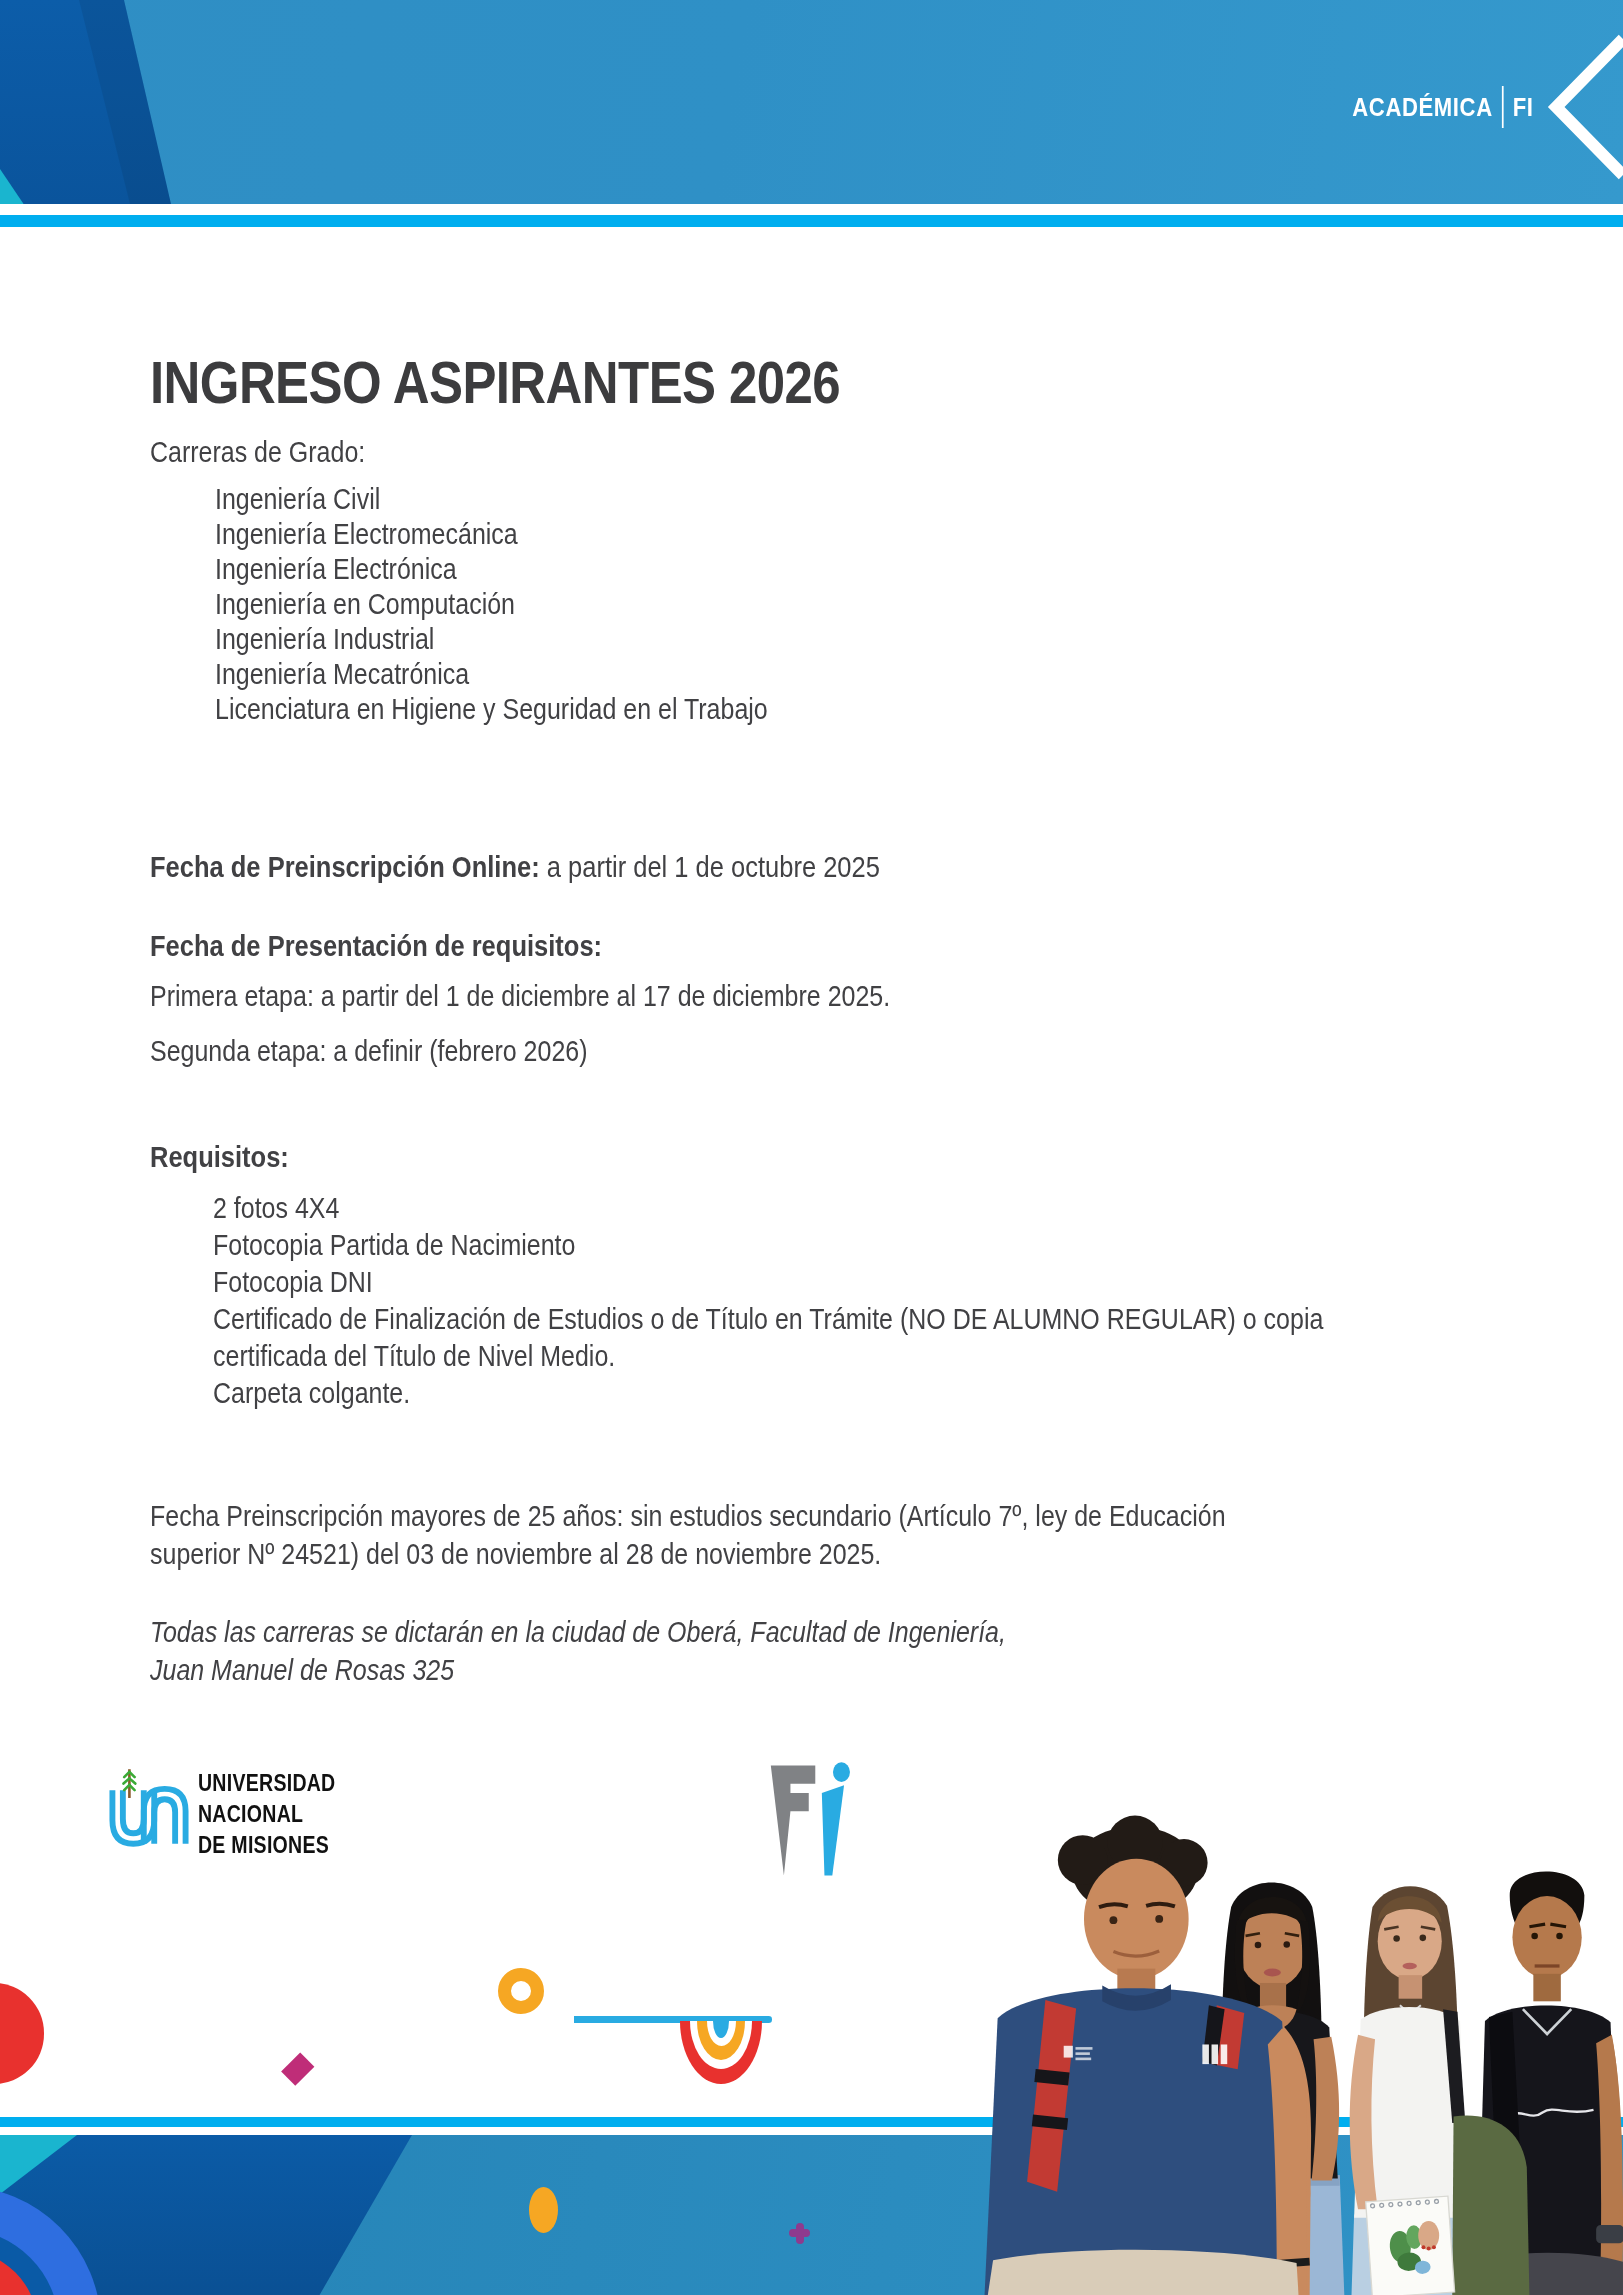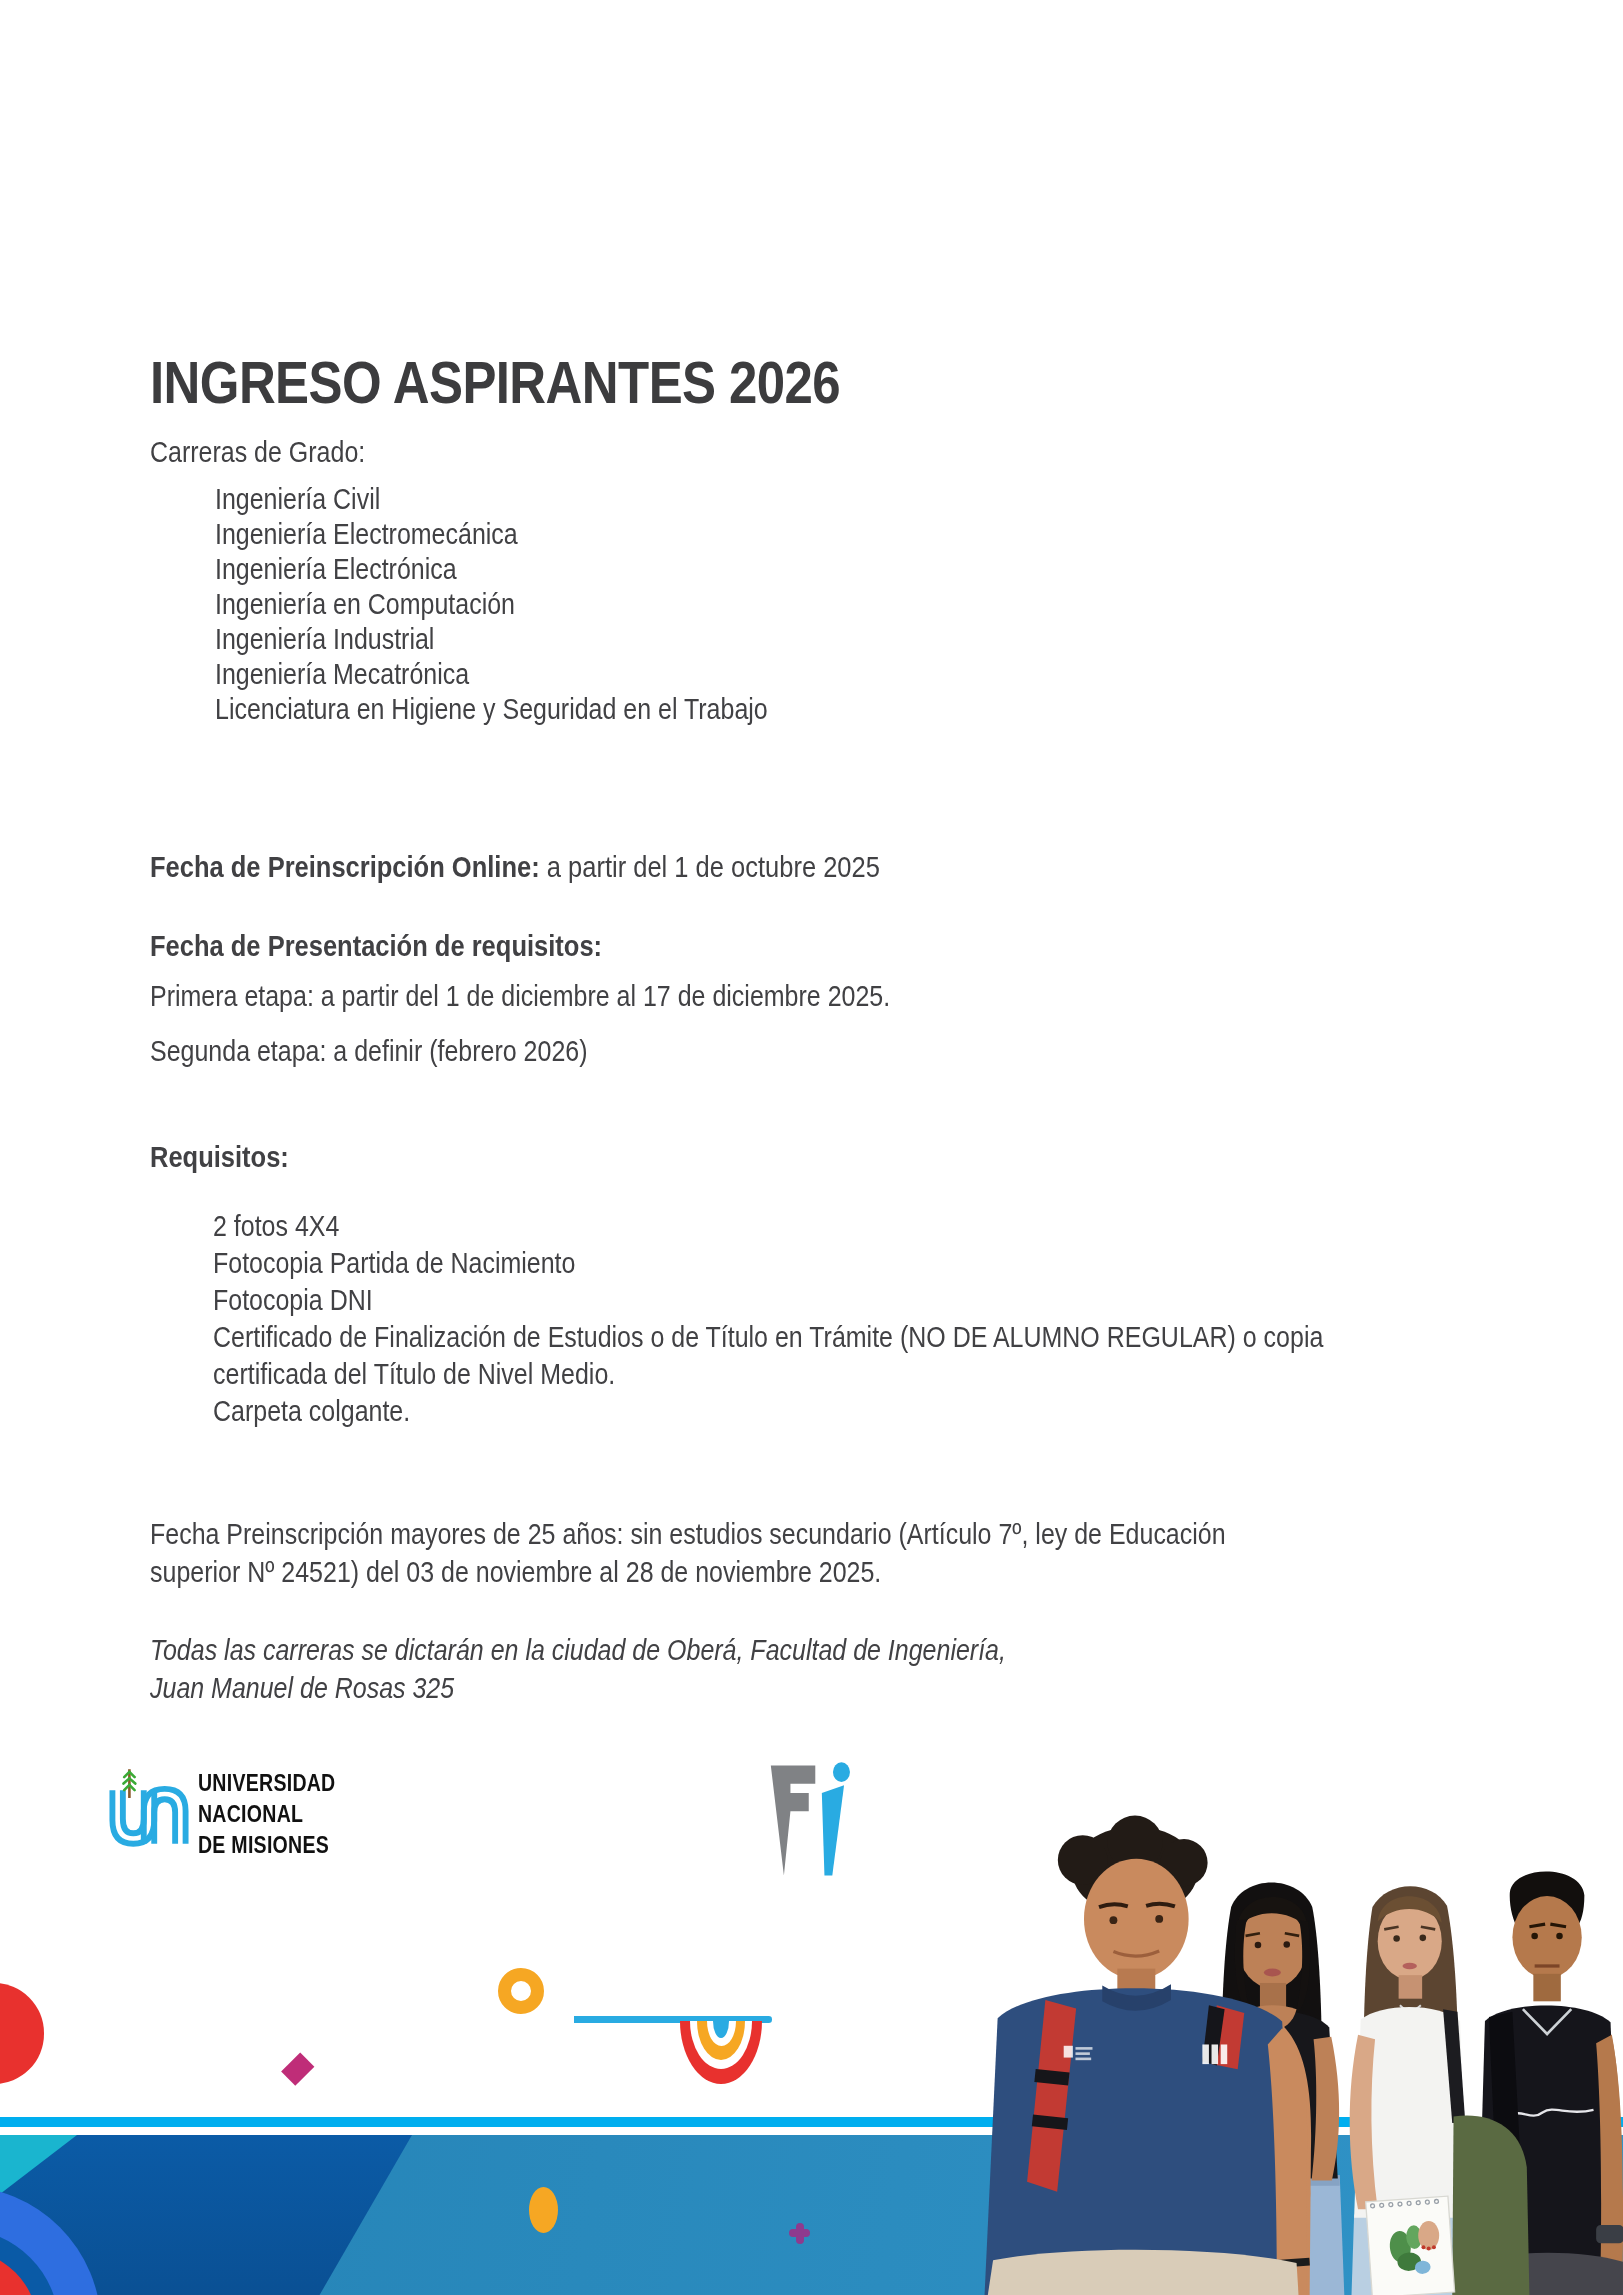--- a/index.html
+++ b/index.html
@@ -39,21 +39,21 @@
   .p{font-size:29.4px;line-height:38px;margin:0;}
   .b{font-weight:bold;}
   .carreras-h{margin-top:19px;}
   .list{margin:9.8px 0 0 65px;}
   .list .li{font-size:29.4px;line-height:35px;}
   .pre-online{margin-top:122px;font-size:30px;}
   .present-h{margin-top:41px;font-size:30px;}
   .etapa1{margin-top:12.4px;}
   .etapa2{margin-top:16.4px;}
   .req-h{margin-top:68px;font-size:30px;}
-  .reqlist{margin:31px 0 0 63px;width:1330px;}
+  .reqlist{margin:13px 0 0 63px;width:1330px;}
   .reqlist .li{font-size:29.4px;line-height:37px;}
   .mayores{margin-top:86px;width:1361px;}
   .nota{margin-top:40px;font-style:italic;}
   
   #logos{position:absolute;left:0;top:1759px;width:1623px;height:131px;}
   .logo-unam{position:absolute;left:103px;top:5.2px;}
   .logo-unam-text{position:absolute;left:198px;top:9.2px;color:#111;font-weight:bold;}
   .logo-unam-text .cx, .logo-fi-text .cx{font-size:23px;line-height:31px;letter-spacing:0.3px;}
   .logo-fi{position:absolute;left:764px;top:0px;}
   .logo-fi-text{position:absolute;left:911px;top:9.2px;color:#111;font-weight:bold;}
@@ -87,20 +87,36 @@
   .plus-h{position:absolute;left:789px;top:2229px;width:21px;height:7.9px;border-radius:3.9px;background:#8e3a8e;}
   .plus-v{position:absolute;left:796px;top:2223px;width:7.9px;height:21px;border-radius:3.9px;background:#8e3a8e;}
   
   #people{position:absolute;left:942px;top:1809px;width:681px;height:486px;}
 </style>
 </head>
 <body>
 
 <div id="page">
 
+  <div id="header">
+    <div class="hdr-light"></div>
+    <div class="hdr-dark"></div>
+    <div class="hdr-dark2"></div>
+    <div class="hdr-teal"></div>
+    <div class="stripe-white-top"></div>
+    <div class="stripe-cyan-top"></div>
+    <div class="hdr-label">
+      <span>ACADÉMICA</span>
+      <span class="hdr-sep"></span>
+      <span>FI</span>
+    </div>
+    <svg class="hdr-chevron" width="80" height="152" viewBox="0 0 122 232">
+      <polyline points="122,12 20,116 122,220" fill="none" stroke="#ffffff" stroke-width="18"></polyline>
+    </svg>
+  </div>
 
   <div id="content">
     <h1 class="cx">INGRESO ASPIRANTES 2026</h1>
 
     <p class="p carreras-h cx">Carreras de Grado:</p>
 
     <div class="list">
 
     <div class="li cx">Ingeniería Civil</div>
         <div class="li cx">Ingeniería Electromecánica</div>

